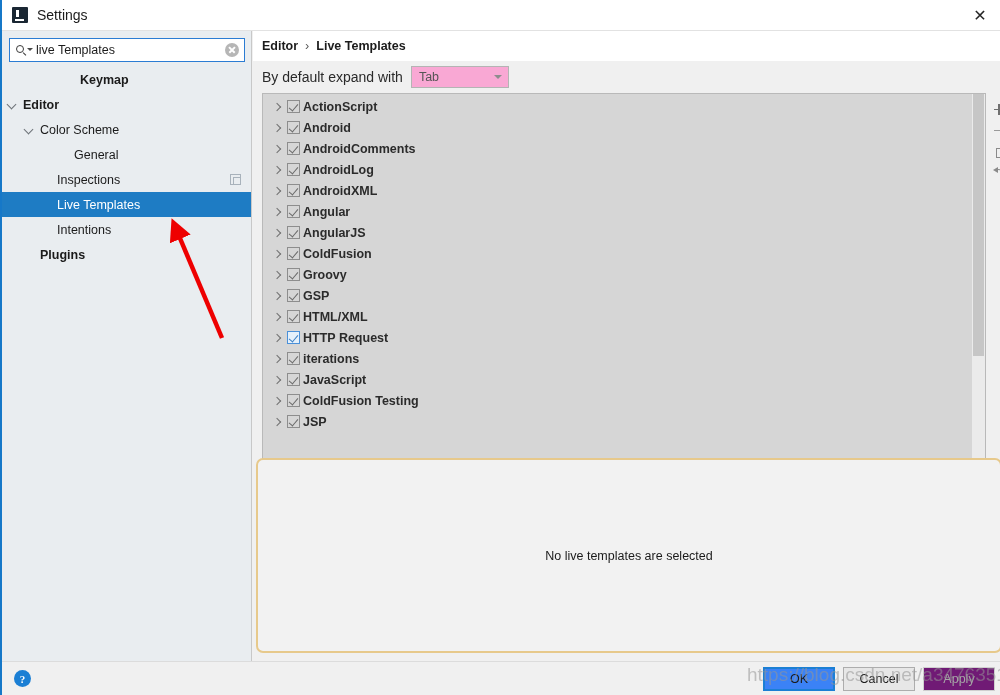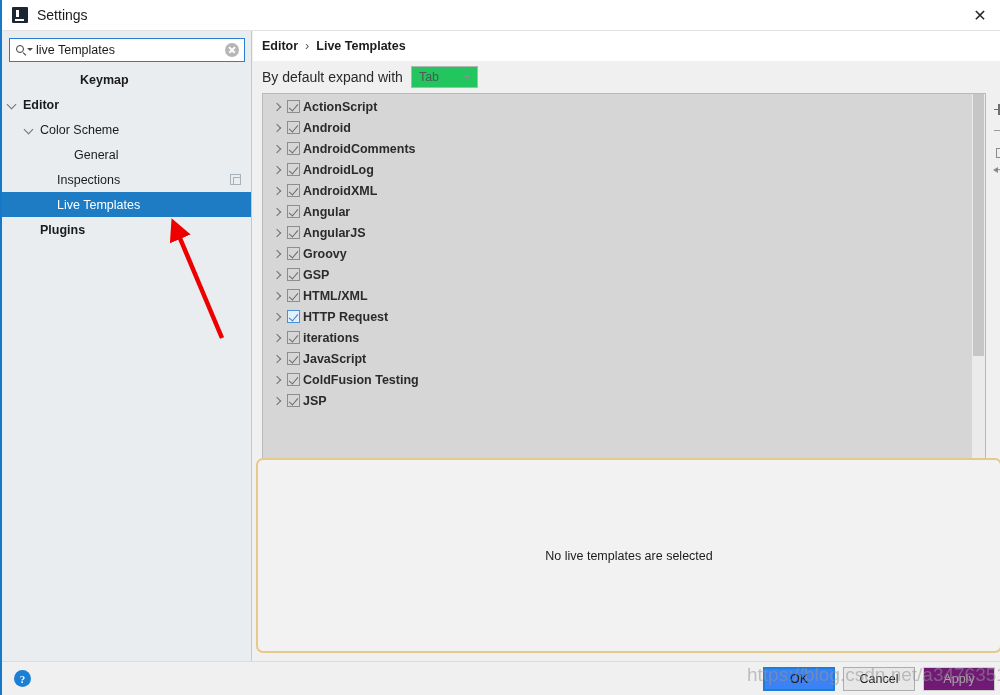--- a/index.html
+++ b/index.html
@@ -150,22 +150,22 @@
     font-weight: bold; font-size: 12.5px;
   }
   .bc-sep { margin: 0 7px; color: #555; font-weight: normal; }
 
   .expand-row {
     height: 32px; display: flex; align-items: center;
     padding-left: 9px; background: #f0f0f0;
   }
   .expand-label { font-size: 14px; color: #2a2a2a; margin-right: 8px; }
   .combo {
-    width: 67px; height: 22px;
-    background: #22c55e; border: 1px solid #b4b4b4;
+    width: 98px; height: 22px;
+    background: #f9a8d4; border: 1px solid #b4b4b4;
     display: flex; align-items: center; justify-content: space-between;
     padding: 0 6px 0 7px;
     font-size: 12.5px; color: #555;
   }
   .combo .dn {
     width: 0; height: 0;
     border-left: 4px solid transparent;
     border-right: 4px solid transparent;
     border-top: 4.5px solid #8d8d8d;
   }
@@ -375,20 +375,23 @@
           <span class="tree-label" style="margin-left: 72px;">General</span>
         </div>
         <div class="tree-item">
           <span class="tree-label" style="margin-left: 55px;">Inspections</span>
           <span class="copy-badge"></span>
         </div>
         <div class="tree-item selected">
           <span class="tree-label" style="margin-left: 55px;">Live Templates</span>
         </div>
         <div class="tree-item">
+          <span class="tree-label" style="margin-left: 55px;">Intentions</span>
+        </div>
+        <div class="tree-item">
           <span class="tree-label bold" style="margin-left: 38px;">Plugins</span>
         </div>
       </div>
   </div>
 
   <div class="content">
     <div class="breadcrumb">
       <span>Editor</span>
       <span class="bc-sep">›</span>
       <span>Live Templates</span>
@@ -431,20 +434,25 @@
           </div>
           <div class="row">
             <span class="row-chev"></span>
             <span class="cbox"></span>
             <span class="row-label">Angular</span>
           </div>
           <div class="row">
             <span class="row-chev"></span>
             <span class="cbox"></span>
             <span class="row-label">AngularJS</span>
+          </div>
+          <div class="row">
+            <span class="row-chev"></span>
+            <span class="cbox"></span>
+            <span class="row-label">ColdFusion</span>
           </div>
           <div class="row">
             <span class="row-chev"></span>
             <span class="cbox"></span>
             <span class="row-label">Groovy</span>
           </div>
           <div class="row">
             <span class="row-chev"></span>
             <span class="cbox"></span>
             <span class="row-label">GSP</span>

